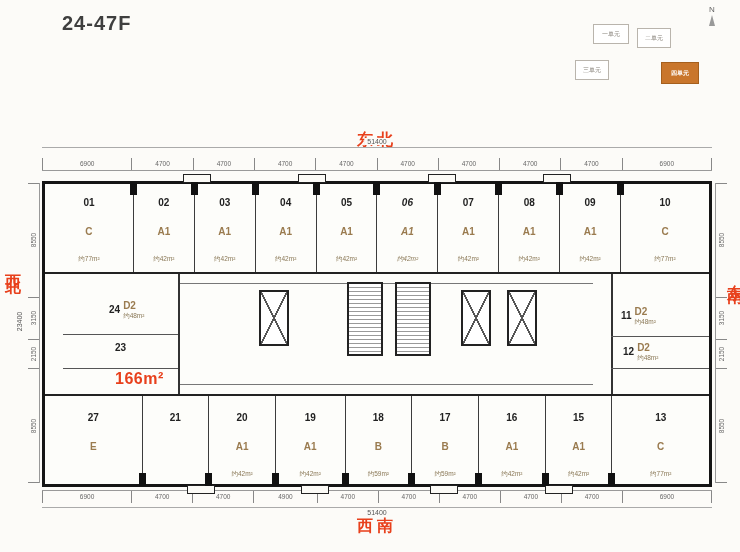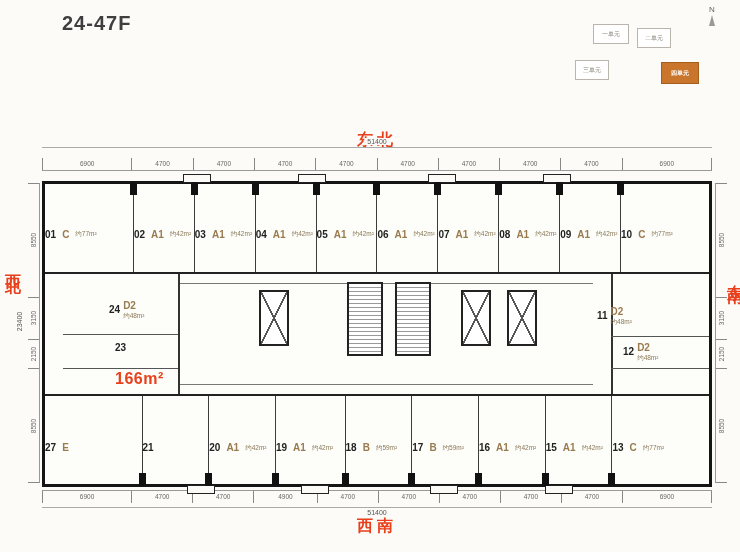--- a/index.html
+++ b/index.html
@@ -53,21 +53,21 @@
   .vdim-col .vdim-seg:last-child{border-bottom:1px solid #888;}
   .vdim-seg .dim-label{position:absolute;left:50%;top:50%;transform:translate(-50%,-50%) rotate(-90deg);}
   .vtotal{position:absolute;left:-6px;top:318px;width:50px;text-align:center;transform:rotate(-90deg);font-size:7px;color:#555;}
 
   
   .plan{position:absolute;left:42px;top:181px;width:670px;height:306px;border:3px solid #151515;background:#fdfdfa;display:flex;flex-direction:column;}
   .band{display:flex;position:relative;}
   .band-top{flex:0 0 90px;border-bottom:2px solid #222;}
   .band-middle{flex:1 1 auto;position:relative;margin-left:18px;}
   .band-bottom{flex:0 0 90px;border-top:2px solid #222;}
-  .unit-cell{flex-basis:0;position:relative;display:flex;align-items:center;gap:6px;}
+  .unit-cell{flex-basis:0;position:relative;display:flex;flex-direction:column;align-items:center;gap:17px;}
   .band-top .unit-cell{padding-top:13px;}
   .band-bottom .unit-cell{padding-top:16px;}
   .unit-cell:not(:last-child){border-right:1.5px solid #3c3c3c;}
   .band-top .unit-cell:not(:last-child)::after{content:'';position:absolute;right:-4px;top:-2px;width:7px;height:13px;background:#111;}
   .band-bottom .unit-cell:not(:last-child)::after{content:'';position:absolute;right:-4px;bottom:-2px;width:7px;height:13px;background:#111;}
   .unit-num{font-size:10px;font-weight:bold;color:#222;line-height:1.2;}
   .unit-type{font-size:10px;font-weight:bold;color:var(--tan);line-height:1.2;}
   .unit-area{font-size:6.5px;color:#8a7856;line-height:1.3;white-space:nowrap;}
 
   
@@ -89,21 +89,21 @@
   .stair{background-image:repeating-linear-gradient(to bottom, transparent 0 3px, #999 3px 4px);}
   .elev-a{left:196px;top:16px;width:30px;height:56px;}
   .stair-a{left:284px;top:8px;width:36px;height:74px;}
   .stair-b{left:332px;top:8px;width:36px;height:74px;}
   .elev-b{left:398px;top:16px;width:30px;height:56px;}
   .elev-c{left:444px;top:16px;width:30px;height:56px;}
   .mid-room{position:absolute;display:flex;align-items:center;gap:3px;}
   .mid-col{display:flex;flex-direction:column;line-height:1;}
   .room-24{left:46px;top:26px;}
   .room-23{left:52px;top:68px;}
-  .room-11{left:534px;top:32px;}
+  .room-11{left:558px;top:32px;}
   .room-12{left:560px;top:68px;}
   .highlight-area{position:absolute;left:52px;top:96px;color:var(--accent);font-weight:bold;font-size:16px;letter-spacing:0.5px;z-index:3;}
 
   
   .bump{position:absolute;width:28px;height:9px;border:1.5px solid #222;background:#fbfaf6;}
   .bump-t{top:-10px;}
   .bump-b{bottom:-10px;}
   .bt1{left:138px;} .bt2{left:253px;} .bt3{left:383px;} .bt4{left:498px;}
   .bb1{left:142px;} .bb2{left:256px;} .bb3{left:385px;} .bb4{left:500px;}
 
@@ -263,21 +263,21 @@
         <div class="unit-cell" style="flex-grow: 4700;">
           <div class="unit-num">04</div>
           <div class="unit-type">A1</div>
           <div class="unit-area">约42m²</div>
         </div>
         <div class="unit-cell" style="flex-grow: 4700;">
           <div class="unit-num">05</div>
           <div class="unit-type">A1</div>
           <div class="unit-area">约42m²</div>
         </div>
-        <div class="unit-cell" style="flex-grow: 4700;">
+        <div class="unit-cell" style="flex-grow: 4700; font-style: italic;">
           <div class="unit-num">06</div>
           <div class="unit-type">A1</div>
           <div class="unit-area">约42m²</div>
         </div>
         <div class="unit-cell" style="flex-grow: 4700;">
           <div class="unit-num">07</div>
           <div class="unit-type">A1</div>
           <div class="unit-area">约42m²</div>
         </div>
         <div class="unit-cell" style="flex-grow: 4700;">

